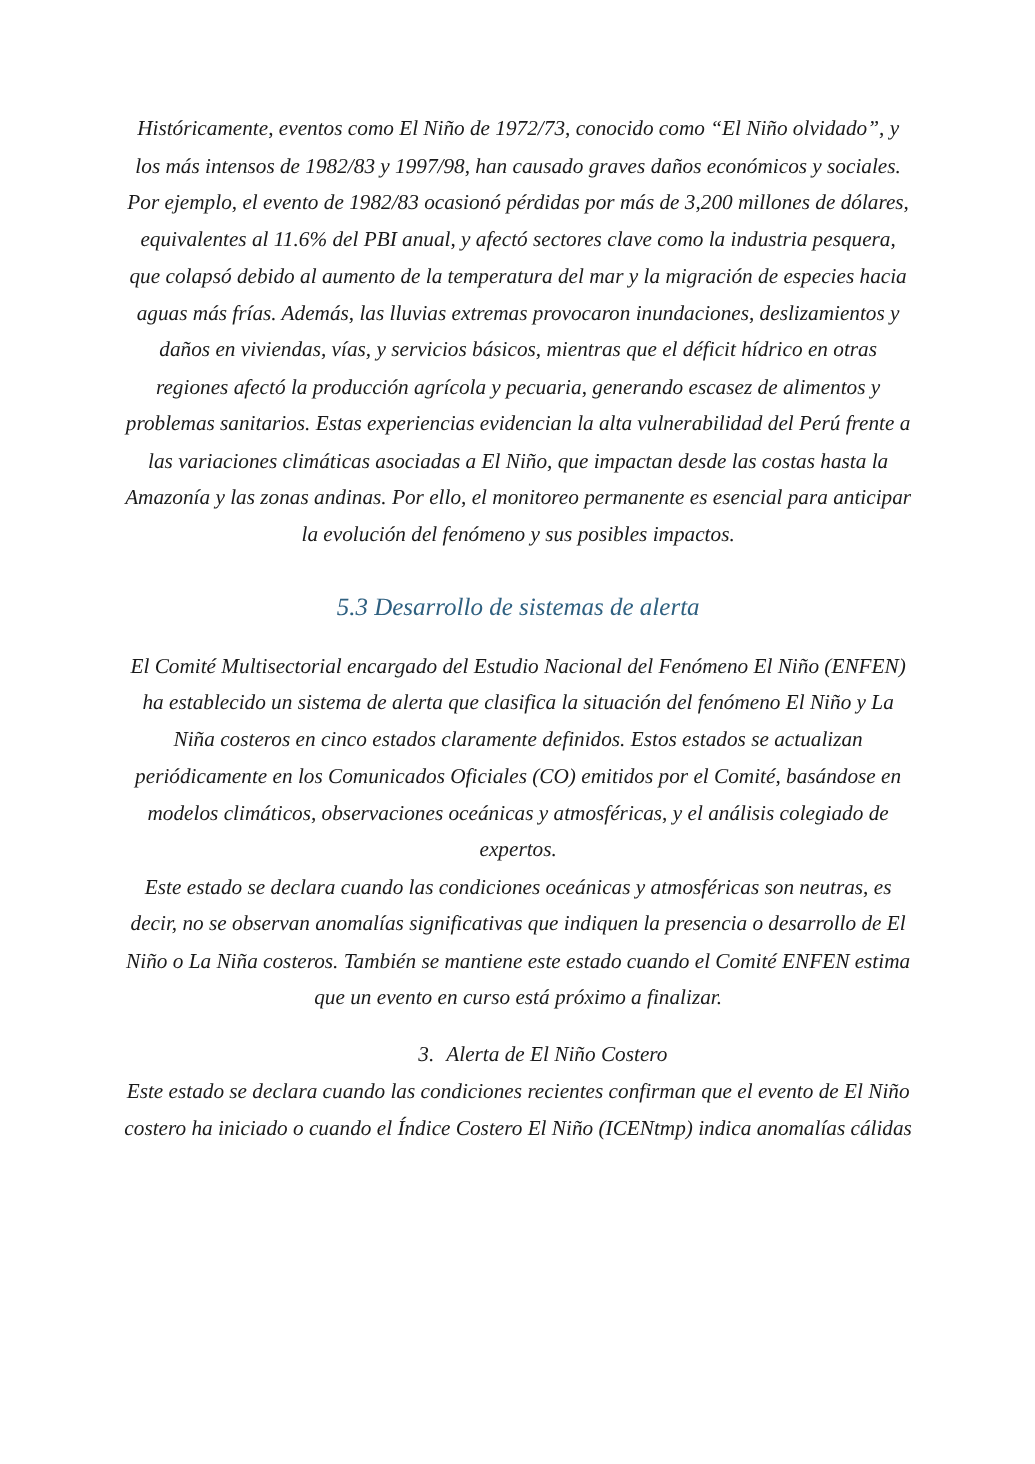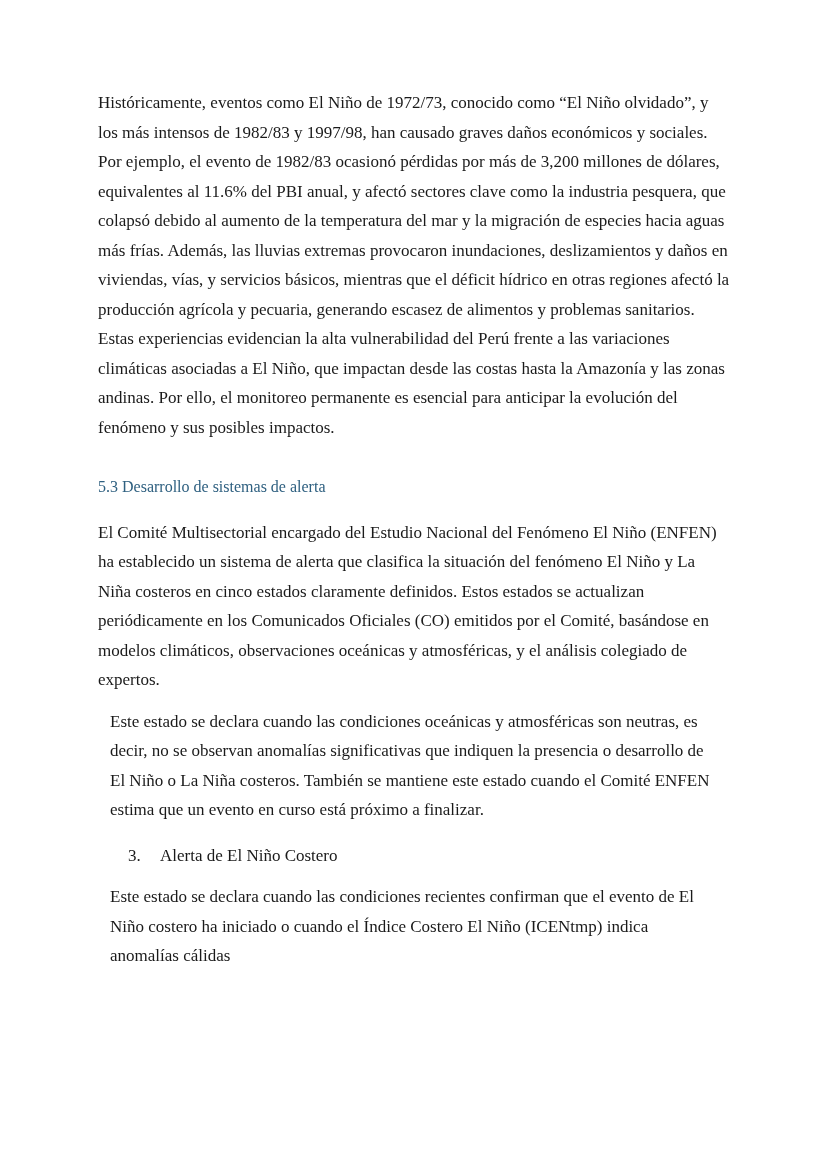--- a/index.html
+++ b/index.html
@@ -17,43 +17,44 @@
     font-size: 17px;
     line-height: 29.5px;
     color: #1a1a1a;
     box-sizing: border-box;
   }
   .content {
     position: absolute;
     top: 88px;
     left: 98px;
     width: 633px;
-    text-align: left;
+    text-align: center;
+    font-style: italic;
   }
   p {
     margin: 0;
     padding: 0;
   }
   .section-heading {
     margin: 30px 0 16px 0;
-    font-size: 16px;
+    font-size: 20px;
     font-weight: normal;
     color: #2f6080;
     line-height: 29.5px;
   }
   .state-heading {
     margin: 16px 0 0 0;
   }
   .state-heading .num {
     display: inline-block;
     margin-left: 30px;
     width: 32px;
   }
   .state-body {
-    margin: 12px;
+    margin: 0;
   }
 </style>
 </head>
 <body>
 
 <div class="page">
   <div class="content">
 
     <p>Históricamente, eventos como El Niño de 1972/73, conocido como “El Niño olvidado”, y los más intensos de 1982/83 y 1997/98, han causado graves daños económicos y sociales. Por ejemplo, el evento de 1982/83 ocasionó pérdidas por más de 3,200 millones de dólares, equivalentes al 11.6% del PBI anual, y afectó sectores clave como la industria pesquera, que colapsó debido al aumento de la temperatura del mar y la migración de especies hacia aguas más frías. Además, las lluvias extremas provocaron inundaciones, deslizamientos y daños en viviendas, vías, y servicios básicos, mientras que el déficit hídrico en otras regiones afectó la producción agrícola y pecuaria, generando escasez de alimentos y problemas sanitarios. Estas experiencias evidencian la alta vulnerabilidad del Perú frente a las variaciones climáticas asociadas a El Niño, que impactan desde las costas hasta la Amazonía y las zonas andinas. Por ello, el monitoreo permanente es esencial para anticipar la evolución del fenómeno y sus posibles impactos.</p>
 

